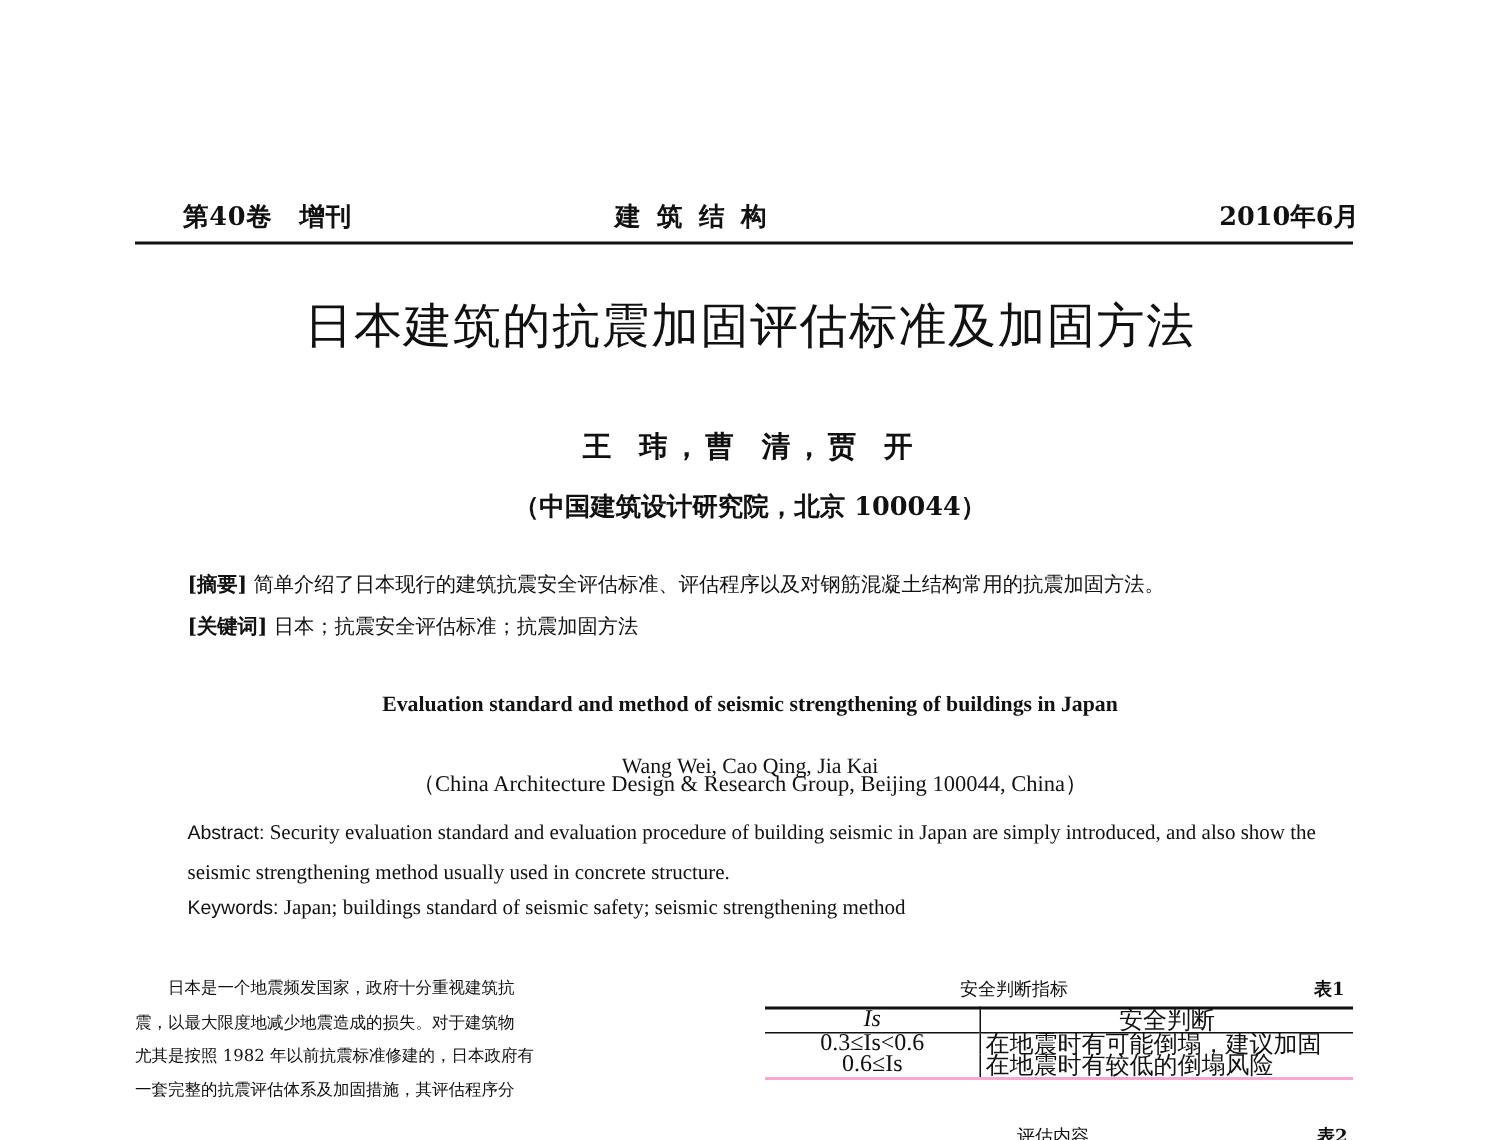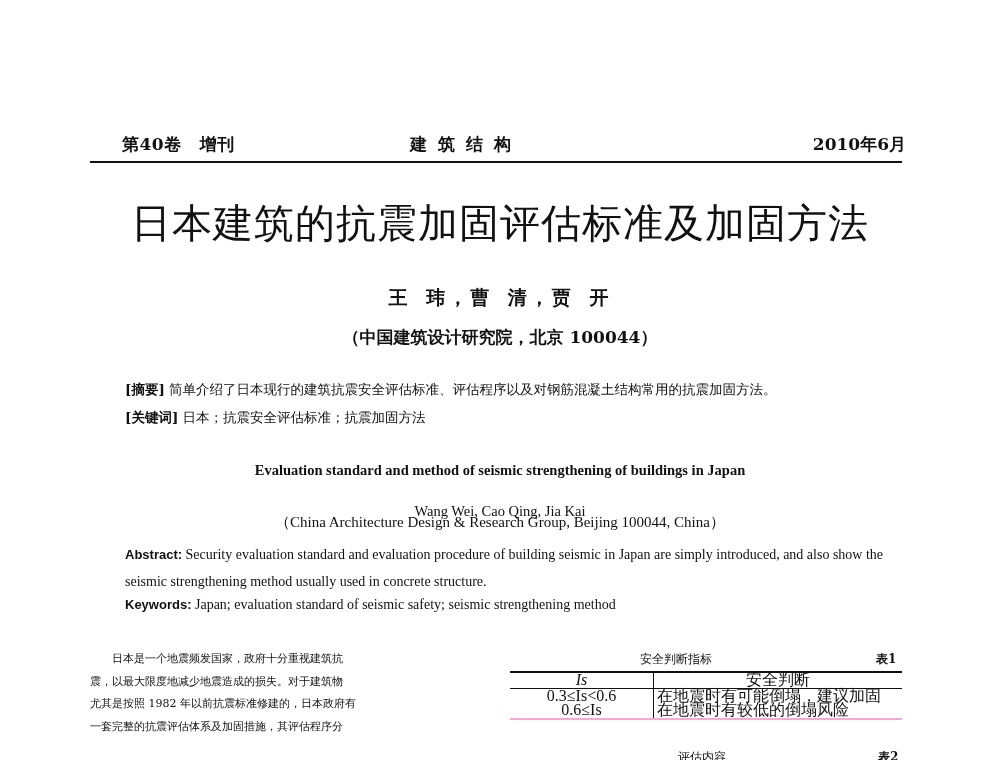--- a/index.html
+++ b/index.html
@@ -9,34 +9,34 @@
     font-family: "DejaVu Serif", "Liberation Serif", serif;
   }
   .abs { position:absolute; }
   .header-left { left:90px; top:133px; font-size:17px; font-weight:bold; letter-spacing:0.5px;margin-left:32px; }
   .header-left span + span { margin-left:18px; }
   .header-center { left:410px; top:133px; font-size:17px; font-weight:bold; letter-spacing:11px; }
   .header-right { left:806px; top:133px; font-size:17px; font-weight:bold; width:100px; text-align:right; }
   .header-rule { left:90px; top:161px; width:812px; height:2px; background:#111; }
 
   .title { left:0; width:1000px; top:196px; text-align:center; font-family:"DejaVu Sans","Liberation Sans",sans-serif;
-           font-size:40px; letter-spacing:1px; color:#111; }
+           font-size:32px; letter-spacing:1px; color:#111; }
   .authors { left:0; width:1000px; top:285px; text-align:center; font-size:19px; font-weight:bold; letter-spacing:3px; word-spacing:6px; }
   .affiliation { left:0; width:1000px; top:326px; text-align:center; font-size:17px; font-weight:bold; }
 
   .cn-abstract { left:125px; top:381px; font-size:13.5px; }
   .cn-keywords { left:125px; top:409px; font-size:13.5px; }
   .tag { font-weight:bold; }
 
   .en-title { left:0; width:1000px; top:462px; text-align:center; font-family:"Liberation Serif",serif; font-weight:bold; font-size:14.5px; }
   .en-authors { left:0; width:1000px; top:489px; text-align:center; font-family:"Liberation Serif",serif; font-size:14.5px;margin-top:14px; }
   .en-aff { left:0; width:1000px; top:513px; text-align:center; font-family:"Liberation Serif",serif; font-size:15px; }
   .en-abstract { left:125px; top:541px; width:760px; font-family:"Liberation Serif",serif; font-size:14px; line-height:27px; }
   .en-keywords { left:125px; top:597px; font-family:"Liberation Serif",serif; font-size:14px; }
-  .en-label { font-weight:bold; font-family:"Liberation Sans",sans-serif; font-size:13px; }
+  .en-label { font-weight:normal; font-family:"Liberation Sans",sans-serif; font-size:13px; }
 
   .body-text { left:90px; top:648px; width:400px; font-size:11px; line-height:22.5px; font-weight:normal; }
   .body-text p { margin:0; }
   .indent { text-indent:2em; }
 
   .table-caption { left:640px; top:651px; font-size:12px; }
   .table-num { left:876px; top:651px; font-size:12px; font-weight:bold; }
   table.t1 { position:absolute; left:510px; top:671px; width:392px; border-collapse:collapse; font-size:16px; }
   table.t1 th, table.t1 td { padding:0 3px; height:14.5px; line-height:14.5px; font-weight:normal; }
   table.t1 thead tr { border-top:2px solid #111; border-bottom:1.5px solid #111; }
@@ -72,21 +72,21 @@
 
 <div class="abs en-title">Evaluation standard and method of seismic strengthening of buildings in Japan</div>
 <div class="abs en-authors">Wang Wei, Cao Qing, Jia Kai</div>
 <div class="abs en-aff">（China Architecture Design &amp; Research Group, Beijing 100044, China）</div>
 <div class="abs en-abstract">
   <span class="en-label">Abstract:</span>
   <span>Security evaluation standard and evaluation procedure of building seismic in Japan are simply introduced, and also show the seismic strengthening method usually used in concrete structure.</span>
 </div>
 <div class="abs en-keywords">
   <span class="en-label">Keywords:</span>
-  <span>Japan; evaluation standard of seismic safety; seismic strengthening method</span>
+  <span>Japan; buildings standard of seismic safety; seismic strengthening method</span>
 </div>
 
 <div class="abs body-text">
   <p class="indent">日本是一个地震频发国家，政府十分重视建筑抗</p>
   <p>震，以最大限度地减少地震造成的损失。对于建筑物</p>
   <p>尤其是按照 1982 年以前抗震标准修建的，日本政府有</p>
   <p>一套完整的抗震评估体系及加固措施，其评估程序分</p>
 </div>
 
 <div class="abs table-caption">安全判断指标</div>

